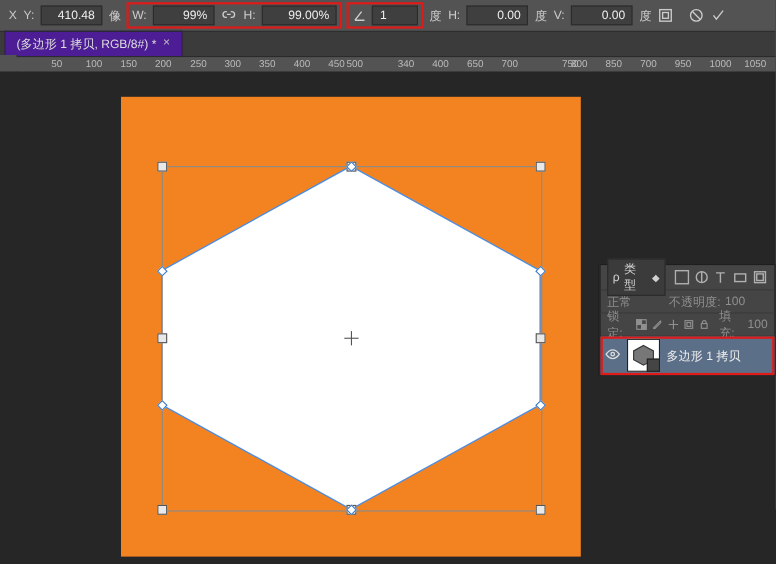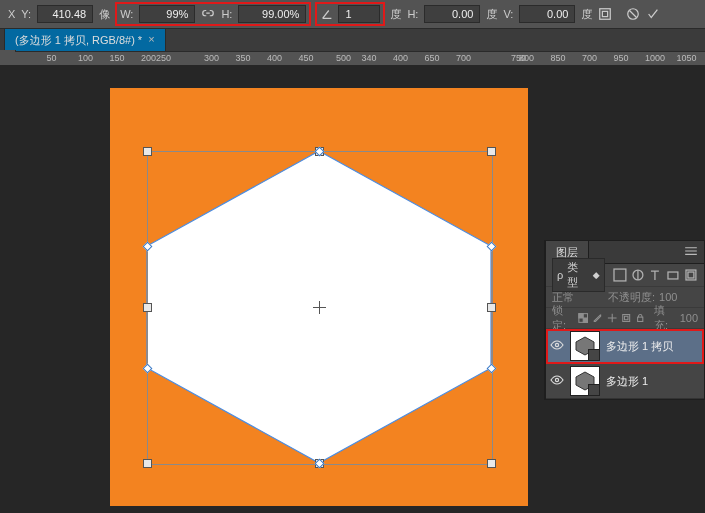--- a/index.html
+++ b/index.html
@@ -5,21 +5,21 @@
   html,body{margin:0;padding:0;background:#535353;font-family:"Segoe UI",Tahoma,sans-serif;font-size:11px;color:#ddd;overflow:hidden;width:705px;height:513px;}
   
   .optbar{height:28px;background:#535353;border-bottom:1px solid #2a2a2a;display:flex;align-items:center;gap:6px;padding-left:8px;}
   .optbar .lbl{color:#ccc;}
   .optbar .val{background:#3f3f3f;color:#eee;padding:2px 6px;min-width:42px;text-align:right;border:1px solid #2b2b2b;}
   .optbar .icon-svg{width:14px;height:14px;stroke:#ccc;fill:none;stroke-width:1.4;}
   .optbar .hl{outline:2px solid #e01919;outline-offset:-1px;}
   .optbar .sp{width:2px;}
   
   .tabbar{height:22px;background:#3b3b3b;display:flex;align-items:flex-end;padding-left:4px;border-bottom:1px solid #2a2a2a;}
-  .tab{background:#0369a1;color:#ddd;padding:4px 10px 3px;border-top:1px solid #2a2a2a;border-left:1px solid #2a2a2a;border-right:1px solid #2a2a2a;display:flex;align-items:flex-start;gap:6px;font-size:11px;}
+  .tab{background:#4c1d95;color:#ddd;padding:4px 10px 3px;border-top:1px solid #2a2a2a;border-left:1px solid #2a2a2a;border-right:1px solid #2a2a2a;display:flex;align-items:flex-start;gap:6px;font-size:11px;}
   .tab .x{color:#bbb;cursor:pointer;}
   
   .ruler{height:15px;background:#535353;color:#bbb;position:relative;border-bottom:1px solid #2a2a2a;font-size:9px;}
   .ruler .tick{position:absolute;top:1px;}
   
   .work{position:absolute;left:0;top:65px;right:0;bottom:0;background:#262626;}
   .doc{position:absolute;left:110px;top:23px;width:418px;height:418px;background:#f38320;}
   .doc svg.hex{position:absolute;left:0;top:0;width:418px;height:418px;}
   .bbox{position:absolute;left:37px;top:63px;width:344px;height:312px;border:1px solid #7a7a7a;border-style:dashed solid dashed solid;border:1px solid #8a8a8a;}
   .bbox{border:1px solid #8a8a8a;}
@@ -112,26 +112,26 @@
     <span class="x">×</span>
   </div>
 </div>
 
 <div class="rcorner"></div>
 <div class="ruler" id="hruler">
     <span class="tick" style="left: 46.5px;">50</span>
     <span class="tick" style="left: 78px;">100</span>
     <span class="tick" style="left: 109.5px; text-align: right;">150</span>
     <span class="tick" style="left: 141px;">200</span>
-    <span class="tick" style="left: 156px;">250</span>
+    <span class="tick" style="left: 173px;">250</span>
     <span class="tick" style="left: 204px;">300</span>
     <span class="tick" style="left: 235.5px;">350</span>
     <span class="tick" style="left: 267px;">400</span>
     <span class="tick" style="left: 298.5px;">450</span>
-    <span class="tick" style="left: 336px;">500</span>
+    <span class="tick" style="left: 315px;">500</span>
     <span class="tick" style="left: 361.5px;">340</span>
     <span class="tick" style="left: 393px;">400</span>
     <span class="tick" style="left: 424.5px;">650</span>
     <span class="tick" style="left: 456px;">700</span>
     <span class="tick" style="left: 511px;">750</span>
     <span class="tick" style="left: 519px;">800</span>
     <span class="tick" style="left: 550.5px;">850</span>
     <span class="tick" style="left: 582px;">700</span>
     <span class="tick" style="left: 613.5px;">950</span>
     <span class="tick" style="left: 645px;">1000</span>
@@ -161,28 +161,20 @@
     <div class="anchor" style="left:376px;top:153px"></div>
     <div class="anchor" style="left:376px;top:275px"></div>
     <div class="anchor" style="left:204px;top:370px"></div>
     <div class="anchor" style="left:32px;top:275px"></div>
     <div class="anchor" style="left:32px;top:153px"></div>
 
     <div class="center-mark" style="left:203px;top:213px"></div>
   </div>
 
   <div class="panel" style="top:175px;">
-    <div class="tabrow">
-      <div class="ptab">图层</div>
-      <div class="menu">
-        <svg viewBox="0 0 16 12" stroke="#bbb" stroke-width="1.3">
-            <path d="M1 2h14M1 6h14M1 10h14"></path>
-          </svg>
-      </div>
-    </div>
     <div class="row1">
       <div class="sel">
         <span>ρ</span>
           <span>类型</span>
         <span style="font-size:9px">◆</span>
       </div>
       <span class="spacer"></span>
       <svg class="mini" viewBox="0 0 14 14">
           <rect x="1" y="1" width="12" height="12"></rect>
         </svg>
@@ -241,30 +233,15 @@
             </svg>
         </span>
         <div class="thumb">
           <svg class="mini-hex" viewBox="0 0 24 24">
               <polygon points="12,3 21,8 21,16 12,21 3,16 3,8" fill="#777" stroke="#333"></polygon>
             </svg>
           <div class="corner"></div>
         </div>
         <span class="name">多边形 1 拷贝</span>
       </div>
-      <div class="layer">
-        <span class="eye">
-          <svg width="14" height="10" viewBox="0 0 14 10" fill="none" stroke="#ddd" stroke-width="1.2">
-              <path d="M1 5c2-3 4-4 6-4s4 1 6 4c-2 3-4 4-6 4s-4-1-6-4z"></path>
-              <circle cx="7" cy="5" r="1.6"></circle>
-            </svg>
-        </span>
-        <div class="thumb">
-          <svg class="mini-hex" viewBox="0 0 24 24">
-              <polygon points="12,3 21,8 21,16 12,21 3,16 3,8" fill="#777" stroke="#333"></polygon>
-            </svg>
-          <div class="corner"></div>
-        </div>
-        <span class="name">多边形 1</span>
-      </div>
     </div>
   </div>
 </div>
 
 </body></html>

